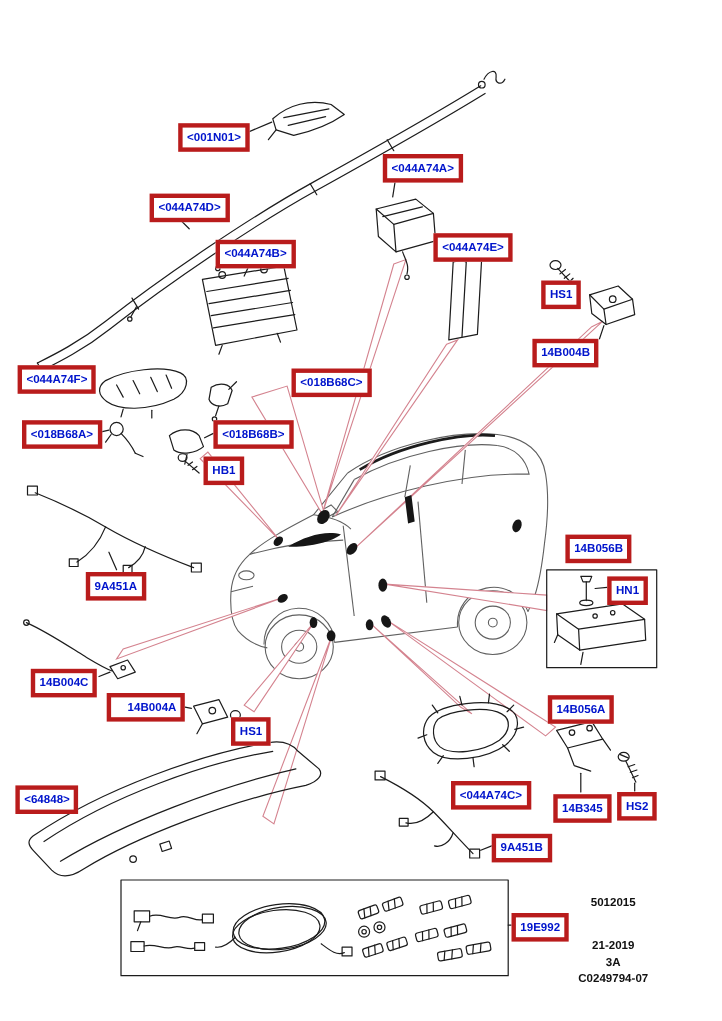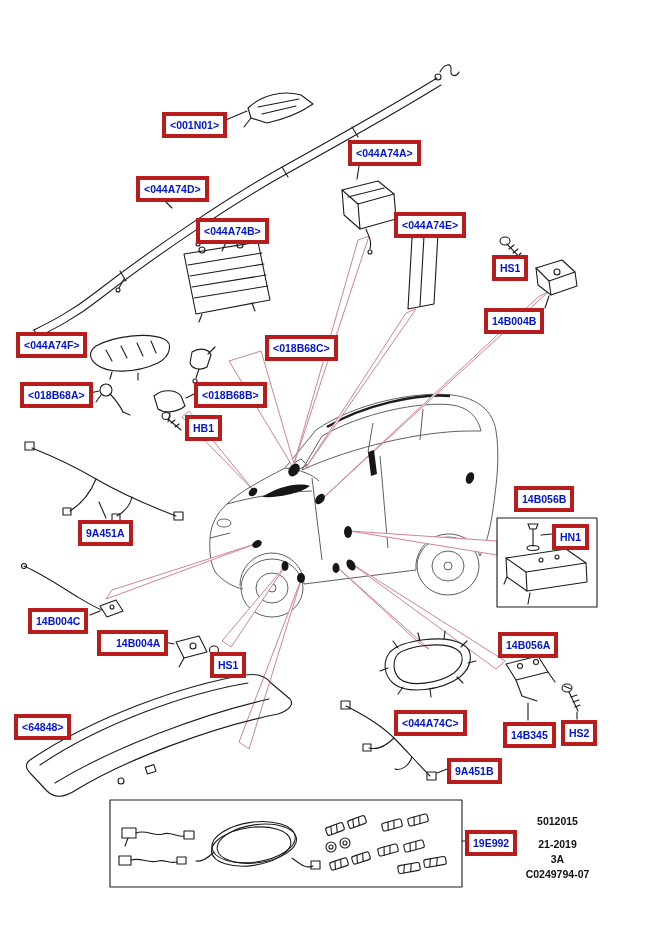--- a/index.html
+++ b/index.html
@@ -17,21 +17,21 @@
     font-weight:700;
     line-height:1;
     padding:4px 4px 3px 4px;
     white-space:nowrap;
   }
   .doc-info{
     position:absolute; left:505px; top:814px; width:105px;
     text-align:center; font-size:10.5px; font-weight:700; color:#111;
   }
   .doc-info div{ line-height:15px; }
-  .doc-info .doc-number{ margin-bottom:8px; }
+  .doc-info .doc-number{ margin-bottom:24px; }
   .copyright{
     position:absolute; left:0; top:889px; width:100%;
     text-align:center; font-size:11px; color:#111;
   }
 </style>
 </head>
 <body>
 
 <div class="stage">
 
@@ -396,21 +396,21 @@
       <div class="part-label" style="left: 20px; top: 382px;">&lt;018B68A&gt;</div>
       <div class="part-label" style="left: 194px; top: 382px;">&lt;018B68B&gt;</div>
       <div class="part-label" style="left: 185px; top: 415px;">HB1</div>
       <div class="part-label" style="left: 78px; top: 520px;">9A451A</div>
       <div class="part-label" style="left: 514px; top: 486px;">14B056B</div>
       <div class="part-label" style="left: 552px; top: 524px;">HN1</div>
       <div class="part-label" style="left: 498px; top: 600px; margin-top: 32px;">14B056A</div>
       <div class="part-label" style="left: 28px; top: 608px;">14B004C</div>
       <div class="part-label" style="left: 97px; top: 630px; padding-left: 15px;">14B004A</div>
       <div class="part-label" style="left: 210px; top: 652px;">HS1</div>
-      <div class="part-label" style="left: 394px; top: 710px;">&lt;044A74C&gt;</div>
+      <div class="part-label" style="left: 410px; top: 710px;">&lt;044A74C&gt;</div>
       <div class="part-label" style="left: 503px; top: 722px;">14B345</div>
       <div class="part-label" style="left: 561px; top: 720px;">HS2</div>
       <div class="part-label" style="left: 14px; top: 714px;">&lt;64848&gt;</div>
       <div class="part-label" style="left: 447px; top: 758px;">9A451B</div>
       <div class="part-label" style="left: 465px; top: 830px;">19E992</div>
     </div>
 
 <div class="doc-info">
   <div class="doc-number">5012015</div>
   <div>21-2019</div>

